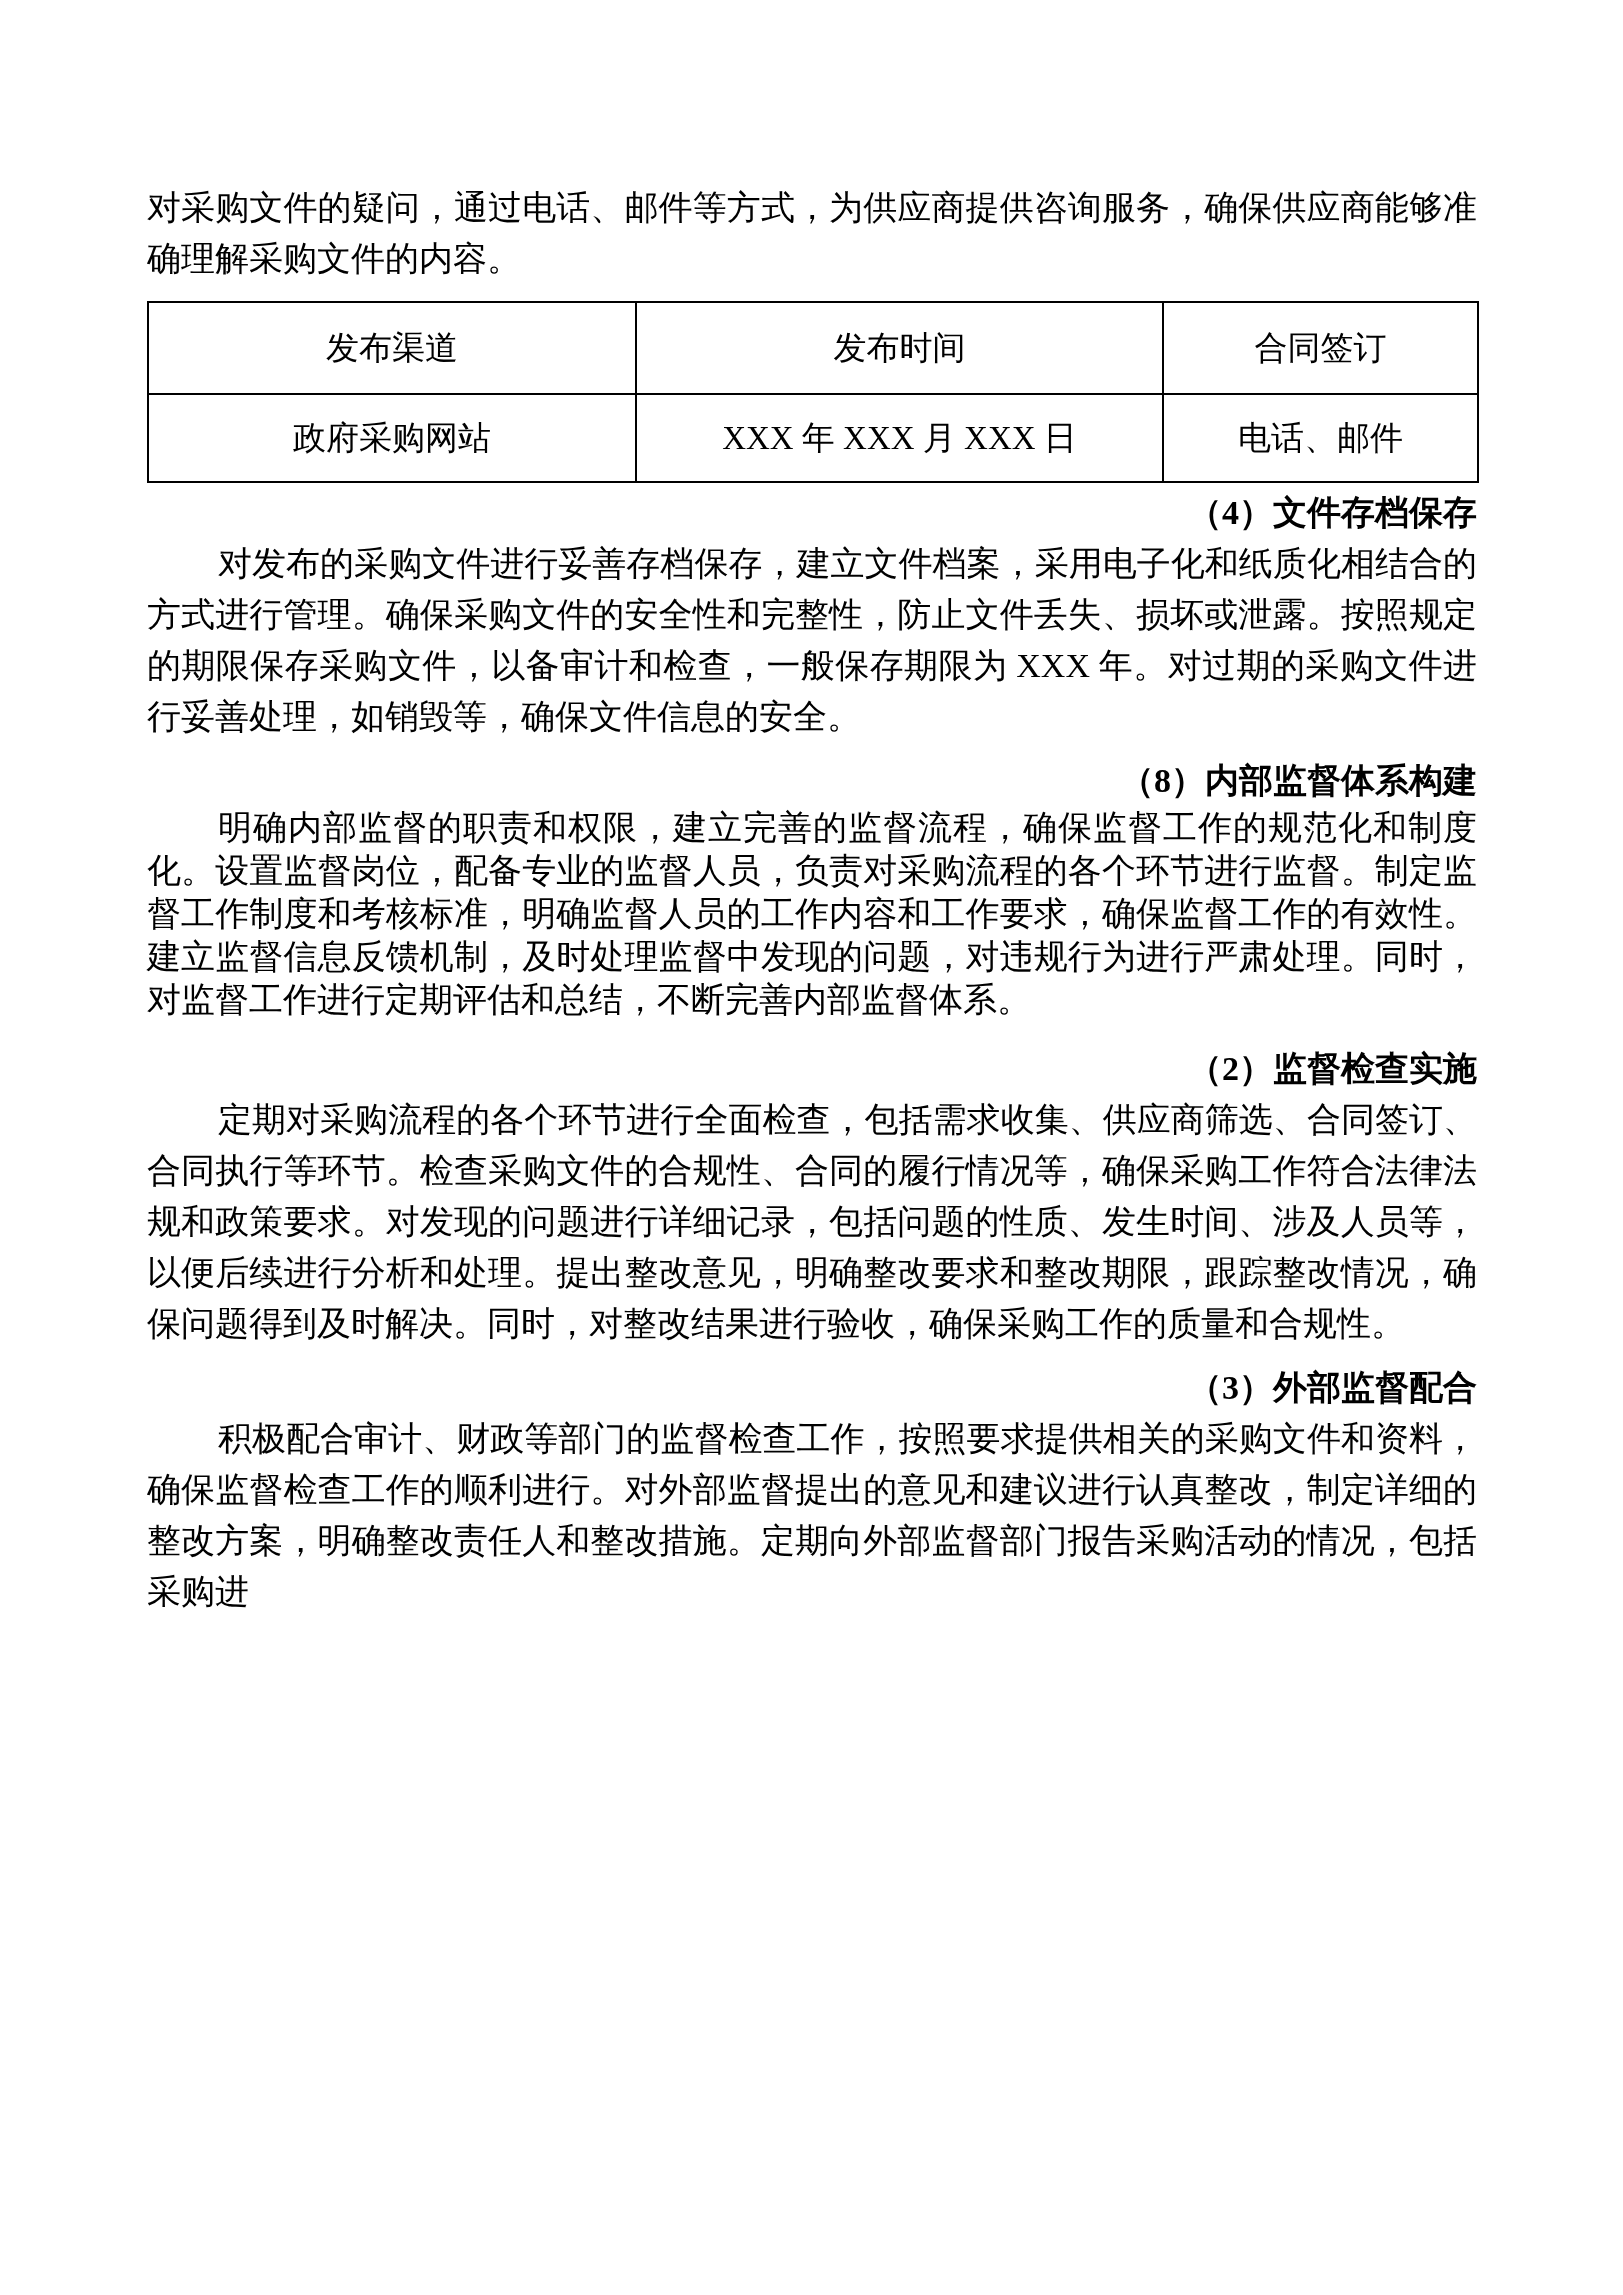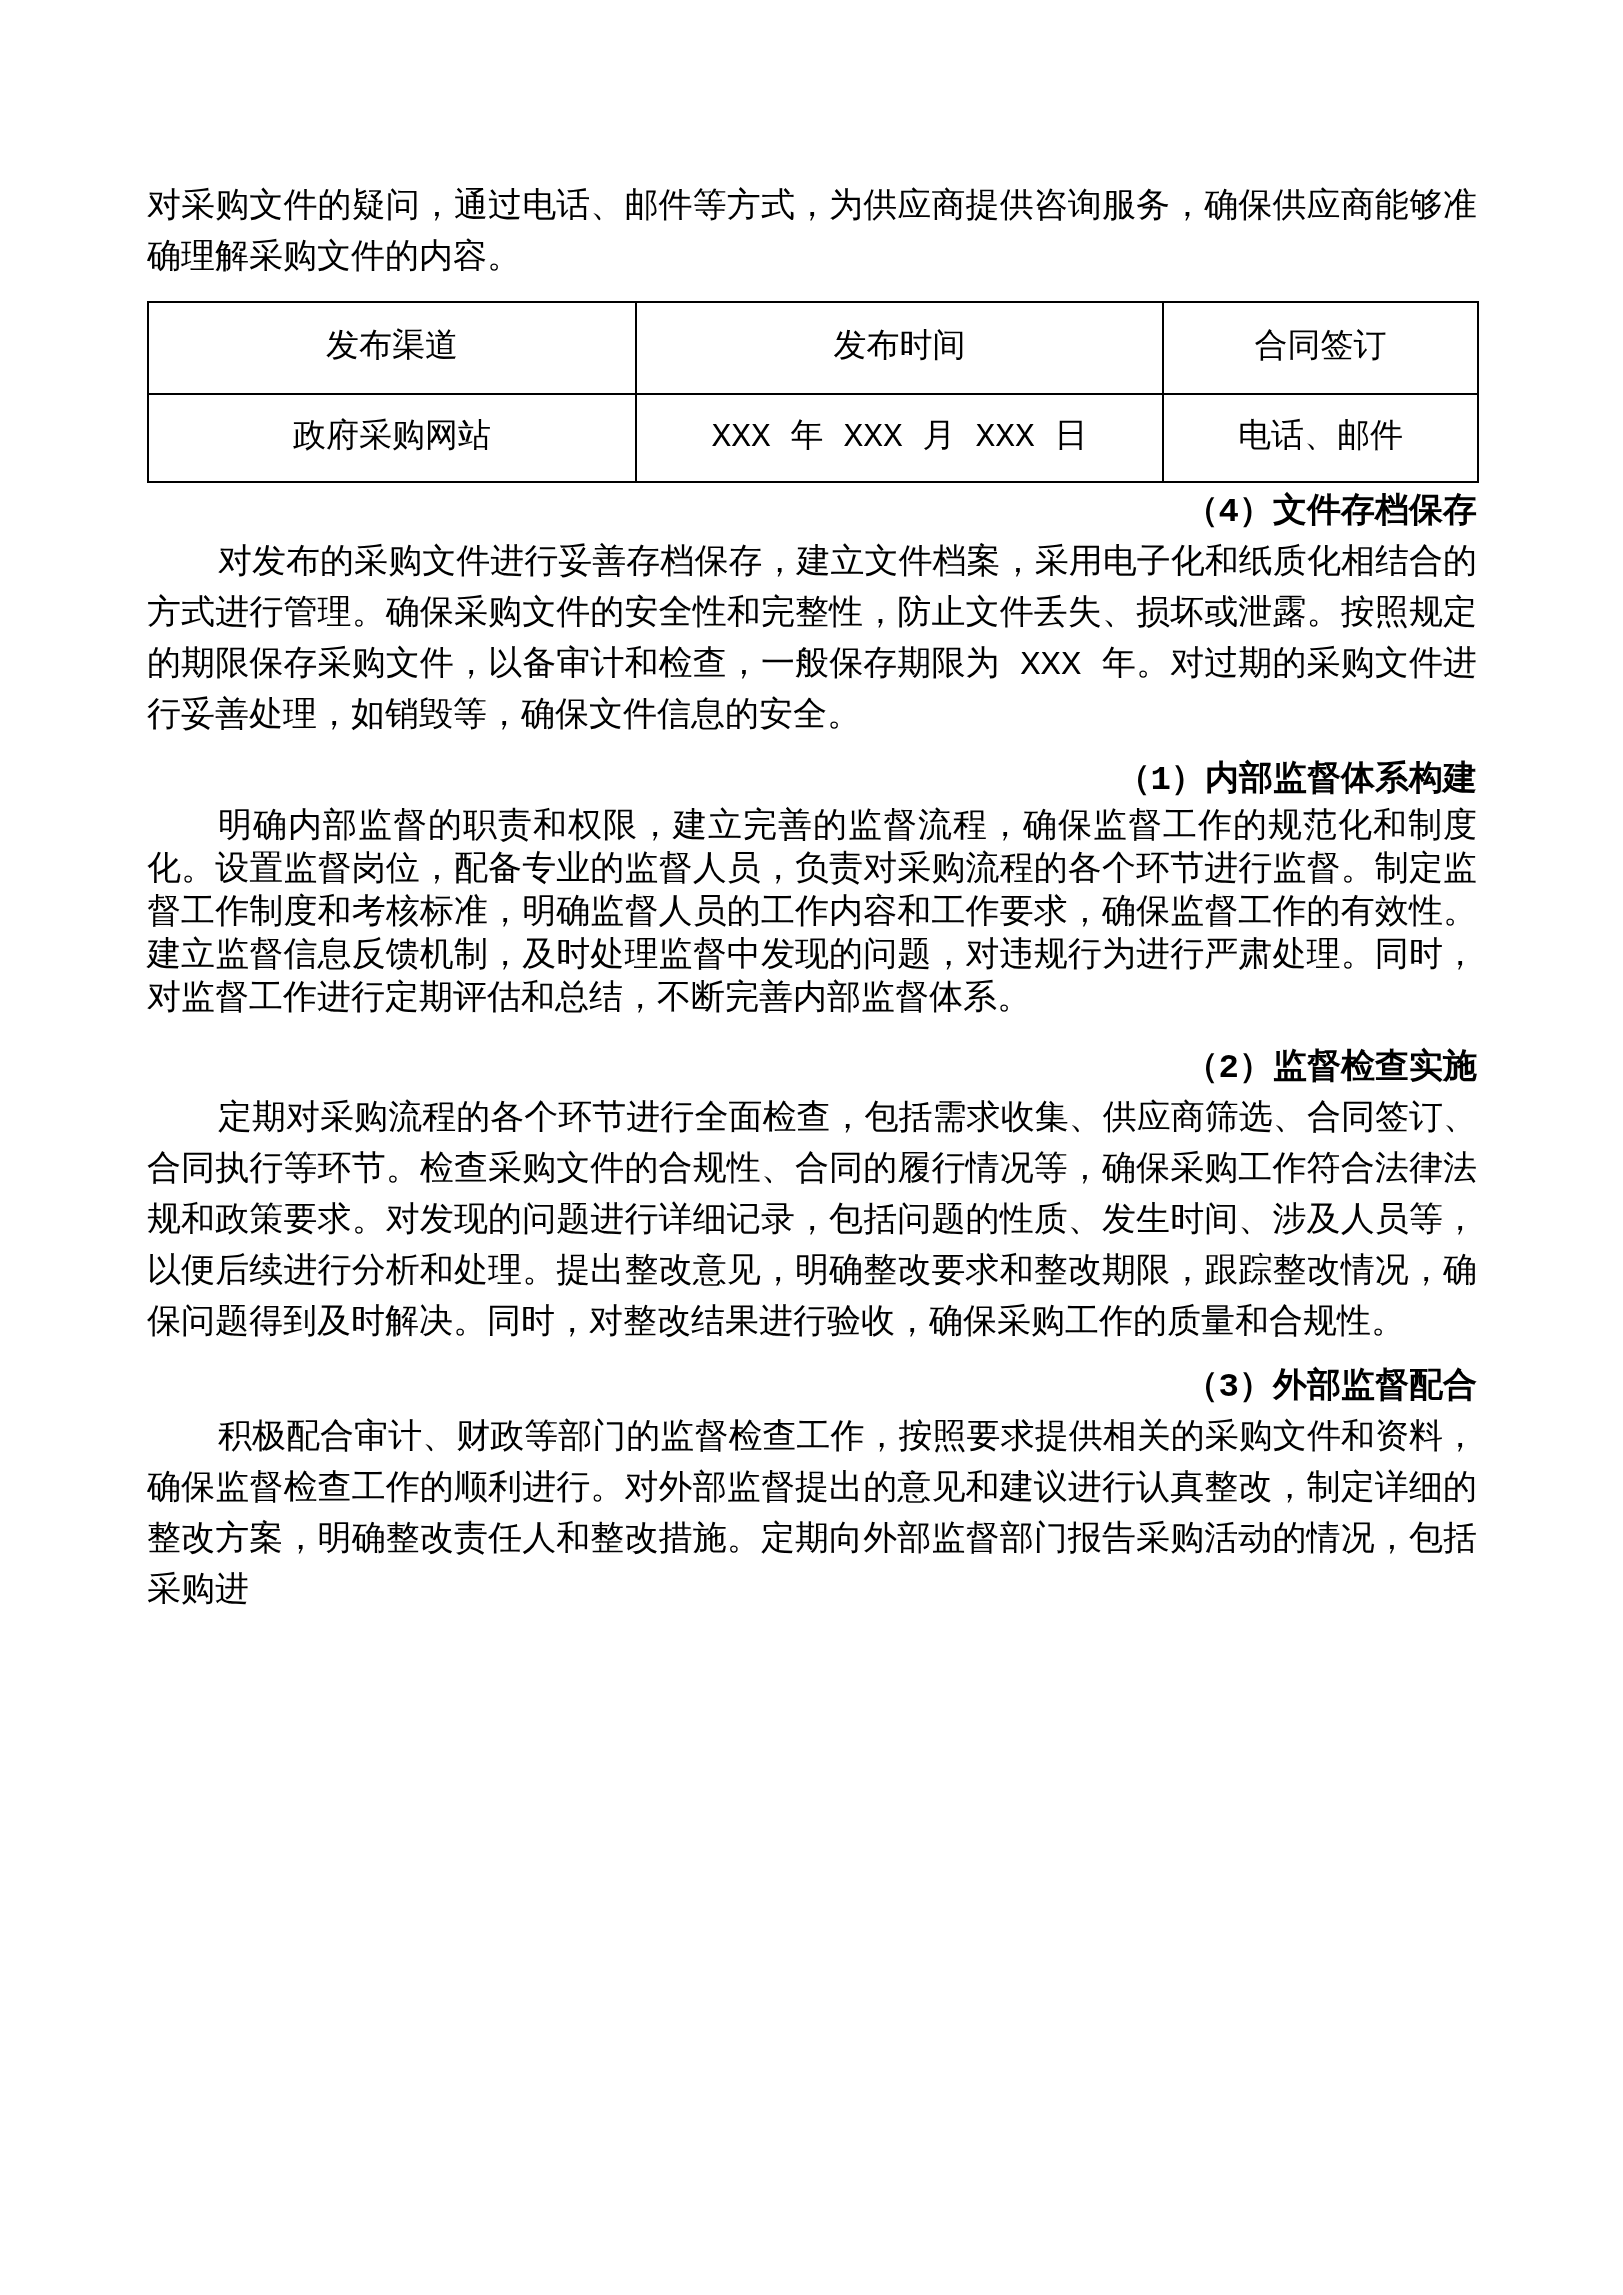--- a/index.html
+++ b/index.html
@@ -7,21 +7,21 @@
     margin: 0;
     padding: 0;
     background: #ffffff;
   }
   .page {
     position: relative;
     width: 1623px;
     height: 2295px;
     background: #ffffff;
     margin: 0 auto;
-    font-family: Liberation Mono, monospace;
+    font-family: Liberation Serif, serif;
     color: #000000;
     overflow: hidden;
     box-sizing: border-box;
   }
   .content {
     position: absolute;
     left: 147px;
     top: 182px;
     width: 1330px;
   }
@@ -105,21 +105,21 @@
         </tr>
       </tbody>
     </table>
 
     <h3 class="heading sub">（4）文件存档保存</h3>
     <p class="para indent">对发布的采购文件进行妥善存档保存，建立文件档案，采用电子化和纸质化相结合的方式进行管理。确保采购文件的安全性和完整性，防止文件丢失、损坏或泄露。按照规定的期限保存采购文件，以备审计和检查，一般保存期限为 XXX 年。对过期的采购文件进行妥善处理，如销毁等，确保文件信息的安全。</p>
 
     <div class="gap-md"></div>
 
 
-    <h3 class="heading sub">（1）内部监督体系构建</h3>
+    <h3 class="heading sub">（8）内部监督体系构建</h3>
     <p class="para tight indent">明确内部监督的职责和权限，建立完善的监督流程，确保监督工作的规范化和制度化。设置监督岗位，配备专业的监督人员，负责对采购流程的各个环节进行监督。制定监督工作制度和考核标准，明确监督人员的工作内容和工作要求，确保监督工作的有效性。建立监督信息反馈机制，及时处理监督中发现的问题，对违规行为进行严肃处理。同时，对监督工作进行定期评估和总结，不断完善内部监督体系。</p>
 
     <div class="gap-lg"></div>
 
     <h3 class="heading sub">（2）监督检查实施</h3>
     <p class="para indent">定期对采购流程的各个环节进行全面检查，包括需求收集、供应商筛选、合同签订、合同执行等环节。检查采购文件的合规性、合同的履行情况等，确保采购工作符合法律法规和政策要求。对发现的问题进行详细记录，包括问题的性质、发生时间、涉及人员等，以便后续进行分析和处理。提出整改意见，明确整改要求和整改期限，跟踪整改情况，确保问题得到及时解决。同时，对整改结果进行验收，确保采购工作的质量和合规性。</p>
 
     <div class="gap-md"></div>
 
     <h3 class="heading sub">（3）外部监督配合</h3>

